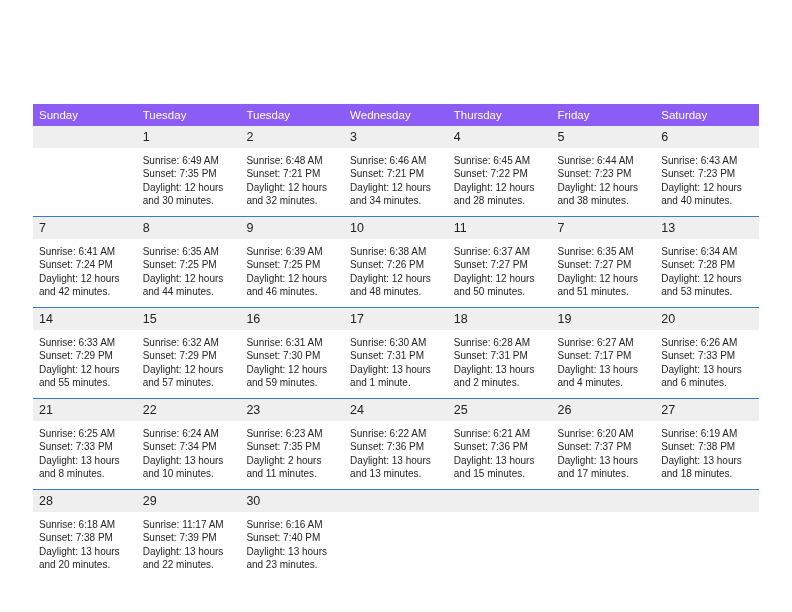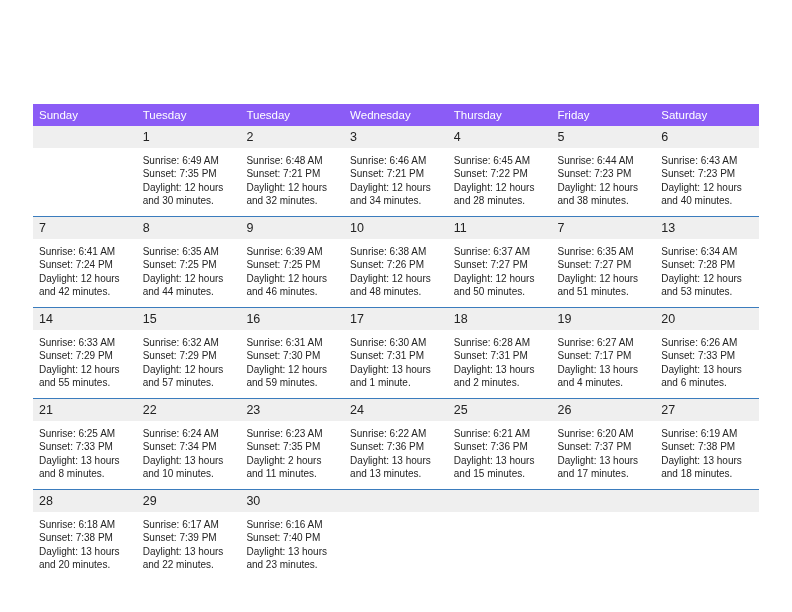--- a/index.html
+++ b/index.html
@@ -468,21 +468,21 @@
               <div>Sunrise: 6:18 AM</div>
               <div>Sunset: 7:38 PM</div>
               <div class="dl">Daylight: 13 hours and 20 minutes.</div>
             </div>
               </div>
             </td>
           <td>
               <div class="cell">
             <div class="daynum">29</div>
             <div class="info">
-              <div>Sunrise: 6:17 AM</div>
+              <div>Sunrise: 11:17 AM</div>
               <div>Sunset: 7:39 PM</div>
               <div class="dl">Daylight: 13 hours and 22 minutes.</div>
             </div>
               </div>
             </td>
           <td>
               <div class="cell">
             <div class="daynum">30</div>
             <div class="info">
               <div>Sunrise: 6:16 AM</div>

